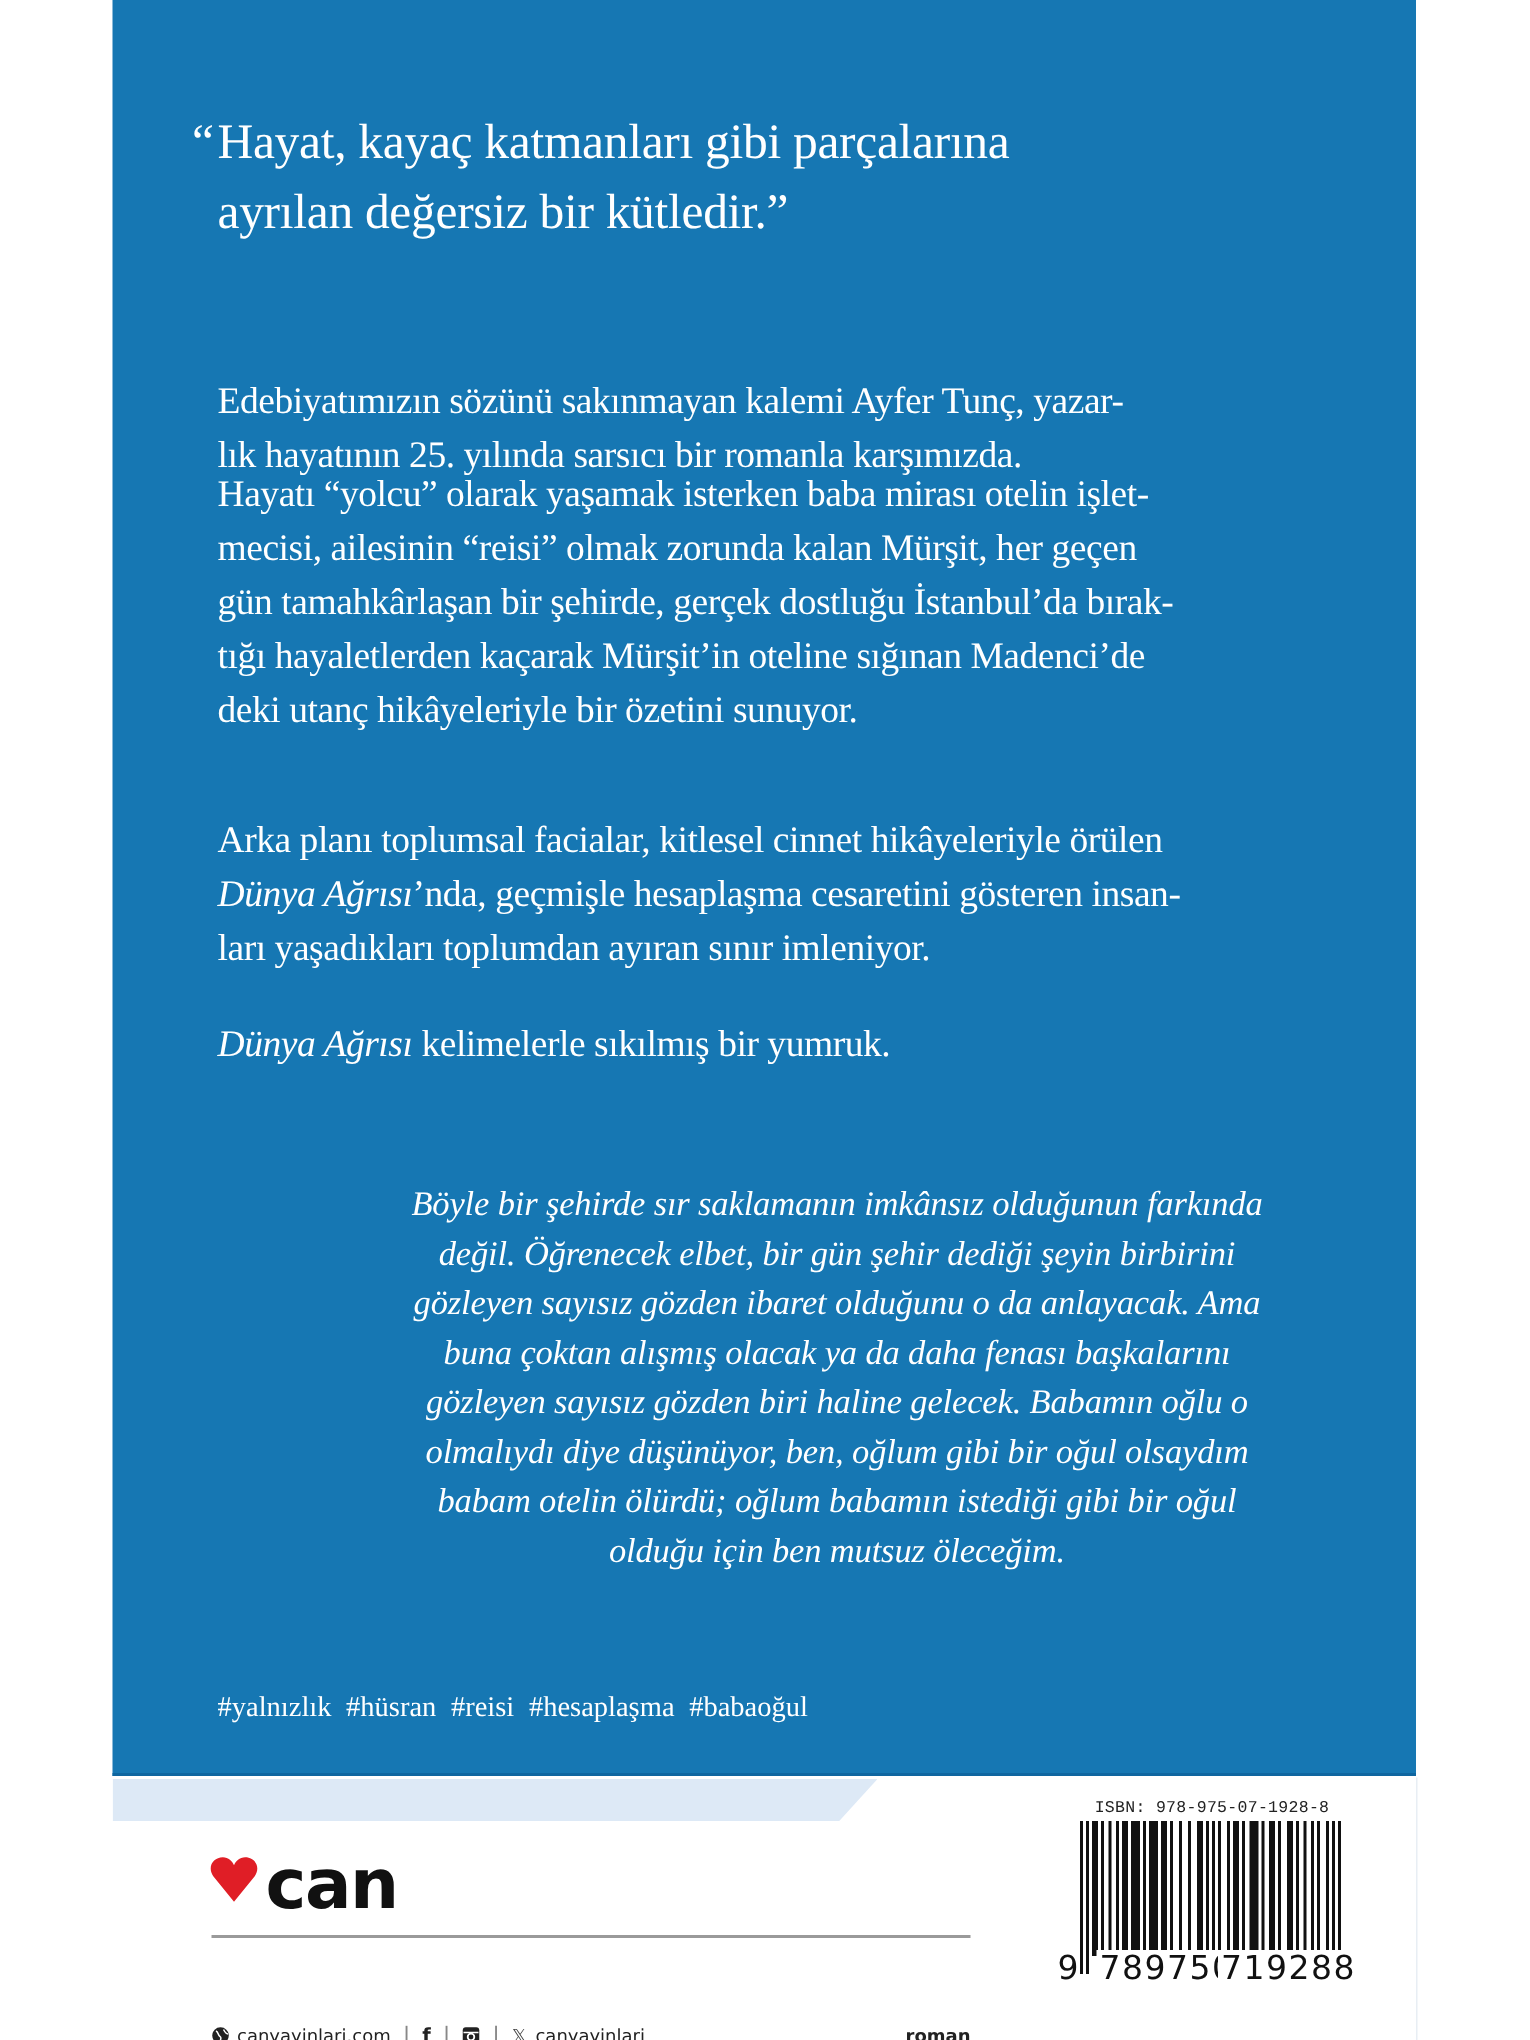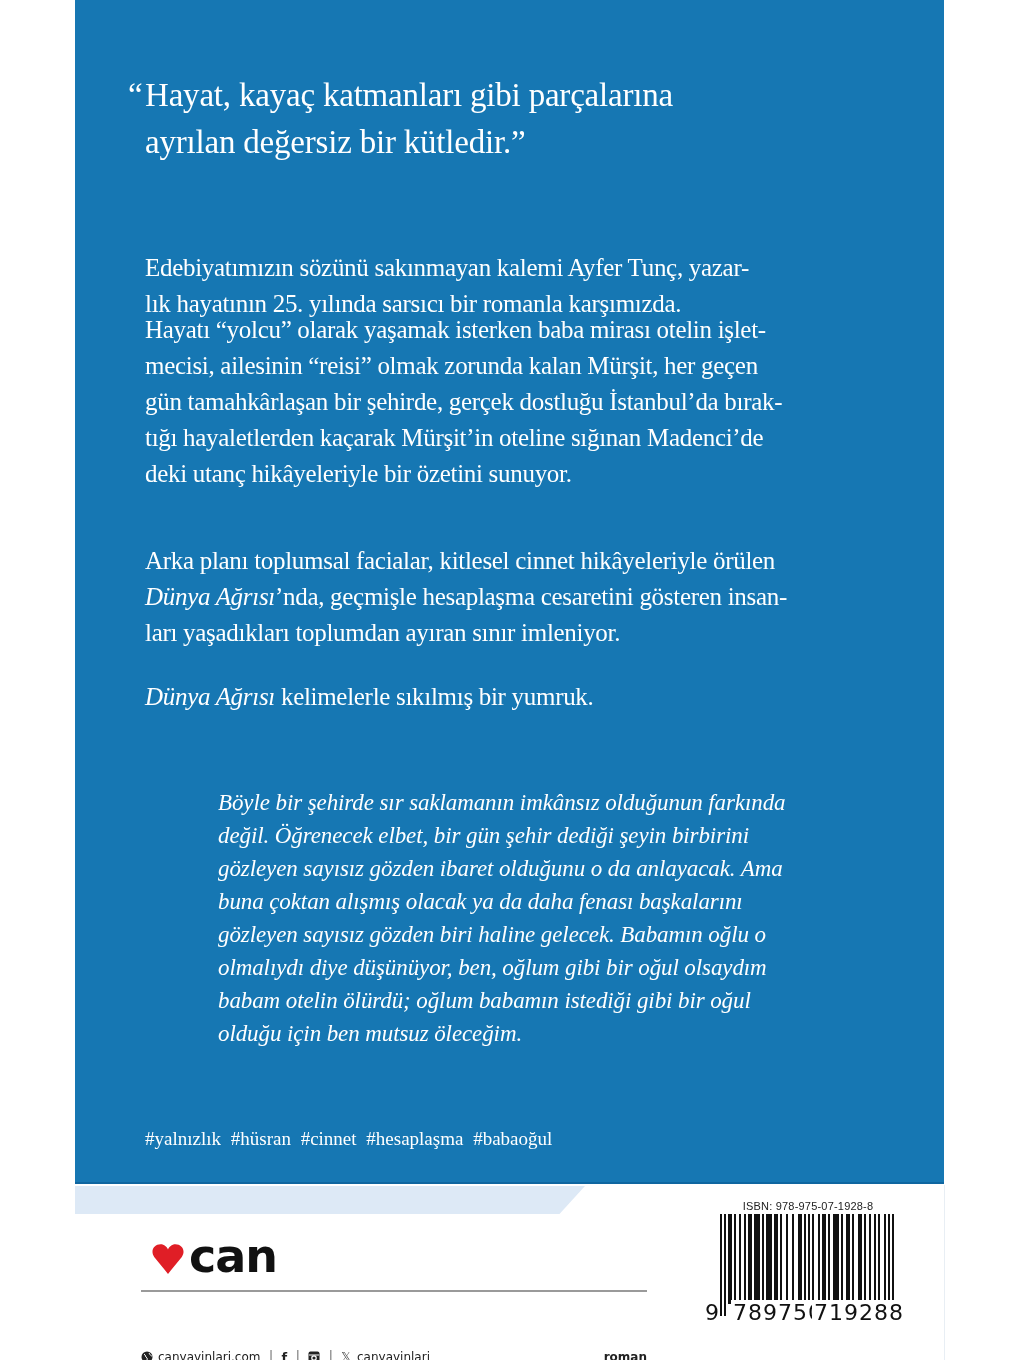--- a/index.html
+++ b/index.html
@@ -41,31 +41,31 @@
     .p2 { top: 312px; }
     .p3 { top: 543px; }
     .p4 { top: 679px; }
     .para .line { display: block; white-space: nowrap; }
     .para em { font-style: italic; }
 
     .excerpt {
       position: absolute; left: 143px; top: 786px; width: 680px;
       font-size: 23px; line-height: 33px; font-style: italic; letter-spacing: -0.1px;
     }
-    .excerpt .line { display: block; white-space: nowrap; }
+    .excerpt .line { display: block; white-space: nowrap; text-align: center; }
 
     .hashtags {
       position: absolute; left: 70px; top: 1127px;
       font-size: 19px; line-height: 24px;
     }
     .hashtags span { margin-right: 5px; }
 
     .logo {
-      position: absolute; left: 76px; top: 1236px; height: 40px;
-      display: flex; align-items: flex-end;
+      position: absolute; left: 64px; top: 1236px; height: 40px;
+      display: flex; 
     }
     .heart { width: 34px; height: 34px; margin-right: 4px; }
     .logo-text {
       font-family: "DejaVu Sans", sans-serif; font-weight: bold;
       font-size: 46px; line-height: 40px; color: #111111; letter-spacing: -1px;
     }
 
     .divider {
       position: absolute; left: 66px; top: 1290px; width: 506px; height: 2px;
       background: #9a9a9a;
@@ -80,21 +80,21 @@
     .footer-row .fb { font-weight: bold; font-size: 13px; }
     .footer-row .ig { width: 12px; height: 12px; }
     .footer-row .x-icon { font-size: 12px; margin-right: 6px; color: #444; }
     .footer-row .genre { margin-left: auto; font-weight: bold; font-size: 12px; }
 
     .barcode-wrap {
       position: absolute; left: 603px; top: 1200px; width: 230px; height: 130px;
     }
     .isbn-label {
       position: absolute; left: 45px; top: 0; width: 170px; text-align: center;
-      font-family: Liberation Sans, sans-serif; font-size: 11px; color: #222;
+      font-family: Liberation Mono, monospace; font-size: 11px; color: #222;
       letter-spacing: 0.2px;
     }
     .bars { position: absolute; left: 42px; top: 14px; width: 174px; height: 102px; }
     .ean {
       position: absolute; top: 100px; font-family: "DejaVu Sans", sans-serif;
       font-size: 22px; color: #111; letter-spacing: 1px; background: #fff; line-height: 26px;
     }
     .ean-first { left: 27px; background: transparent; }
     .ean-left { left: 53px; padding: 0 2px; }
     .ean-right { left: 134px; padding: 0 2px; }
@@ -141,21 +141,21 @@
       <span class="line">buna çoktan alışmış olacak ya da daha fenası başkalarını</span>
       <span class="line">gözleyen sayısız gözden biri haline gelecek. Babamın oğlu o</span>
       <span class="line">olmalıydı diye düşünüyor, ben, oğlum gibi bir oğul olsaydım</span>
       <span class="line">babam otelin ölürdü; oğlum babamın istediği gibi bir oğul</span>
       <span class="line">olduğu için ben mutsuz öleceğim.</span>
     </div>
 
     <div class="hashtags">
       <span>#yalnızlık</span>
       <span>#hüsran</span>
-      <span>#cinnet</span>
+      <span>#reisi</span>
       <span>#hesaplaşma</span>
       <span>#babaoğul</span>
     </div>
   </div>
 
   <div class="light-band"></div>
 
   <div class="logo">
     <svg class="heart" viewBox="0 0 32 32">
       <path d="M16 30 L3 14 C-1 8 3 2 9 2 C12.5 2 15 4.5 16 7 C17 4.5 19.5 2 23 2 C29 2 33 8 29 14 Z" fill="#e01e26"></path>

